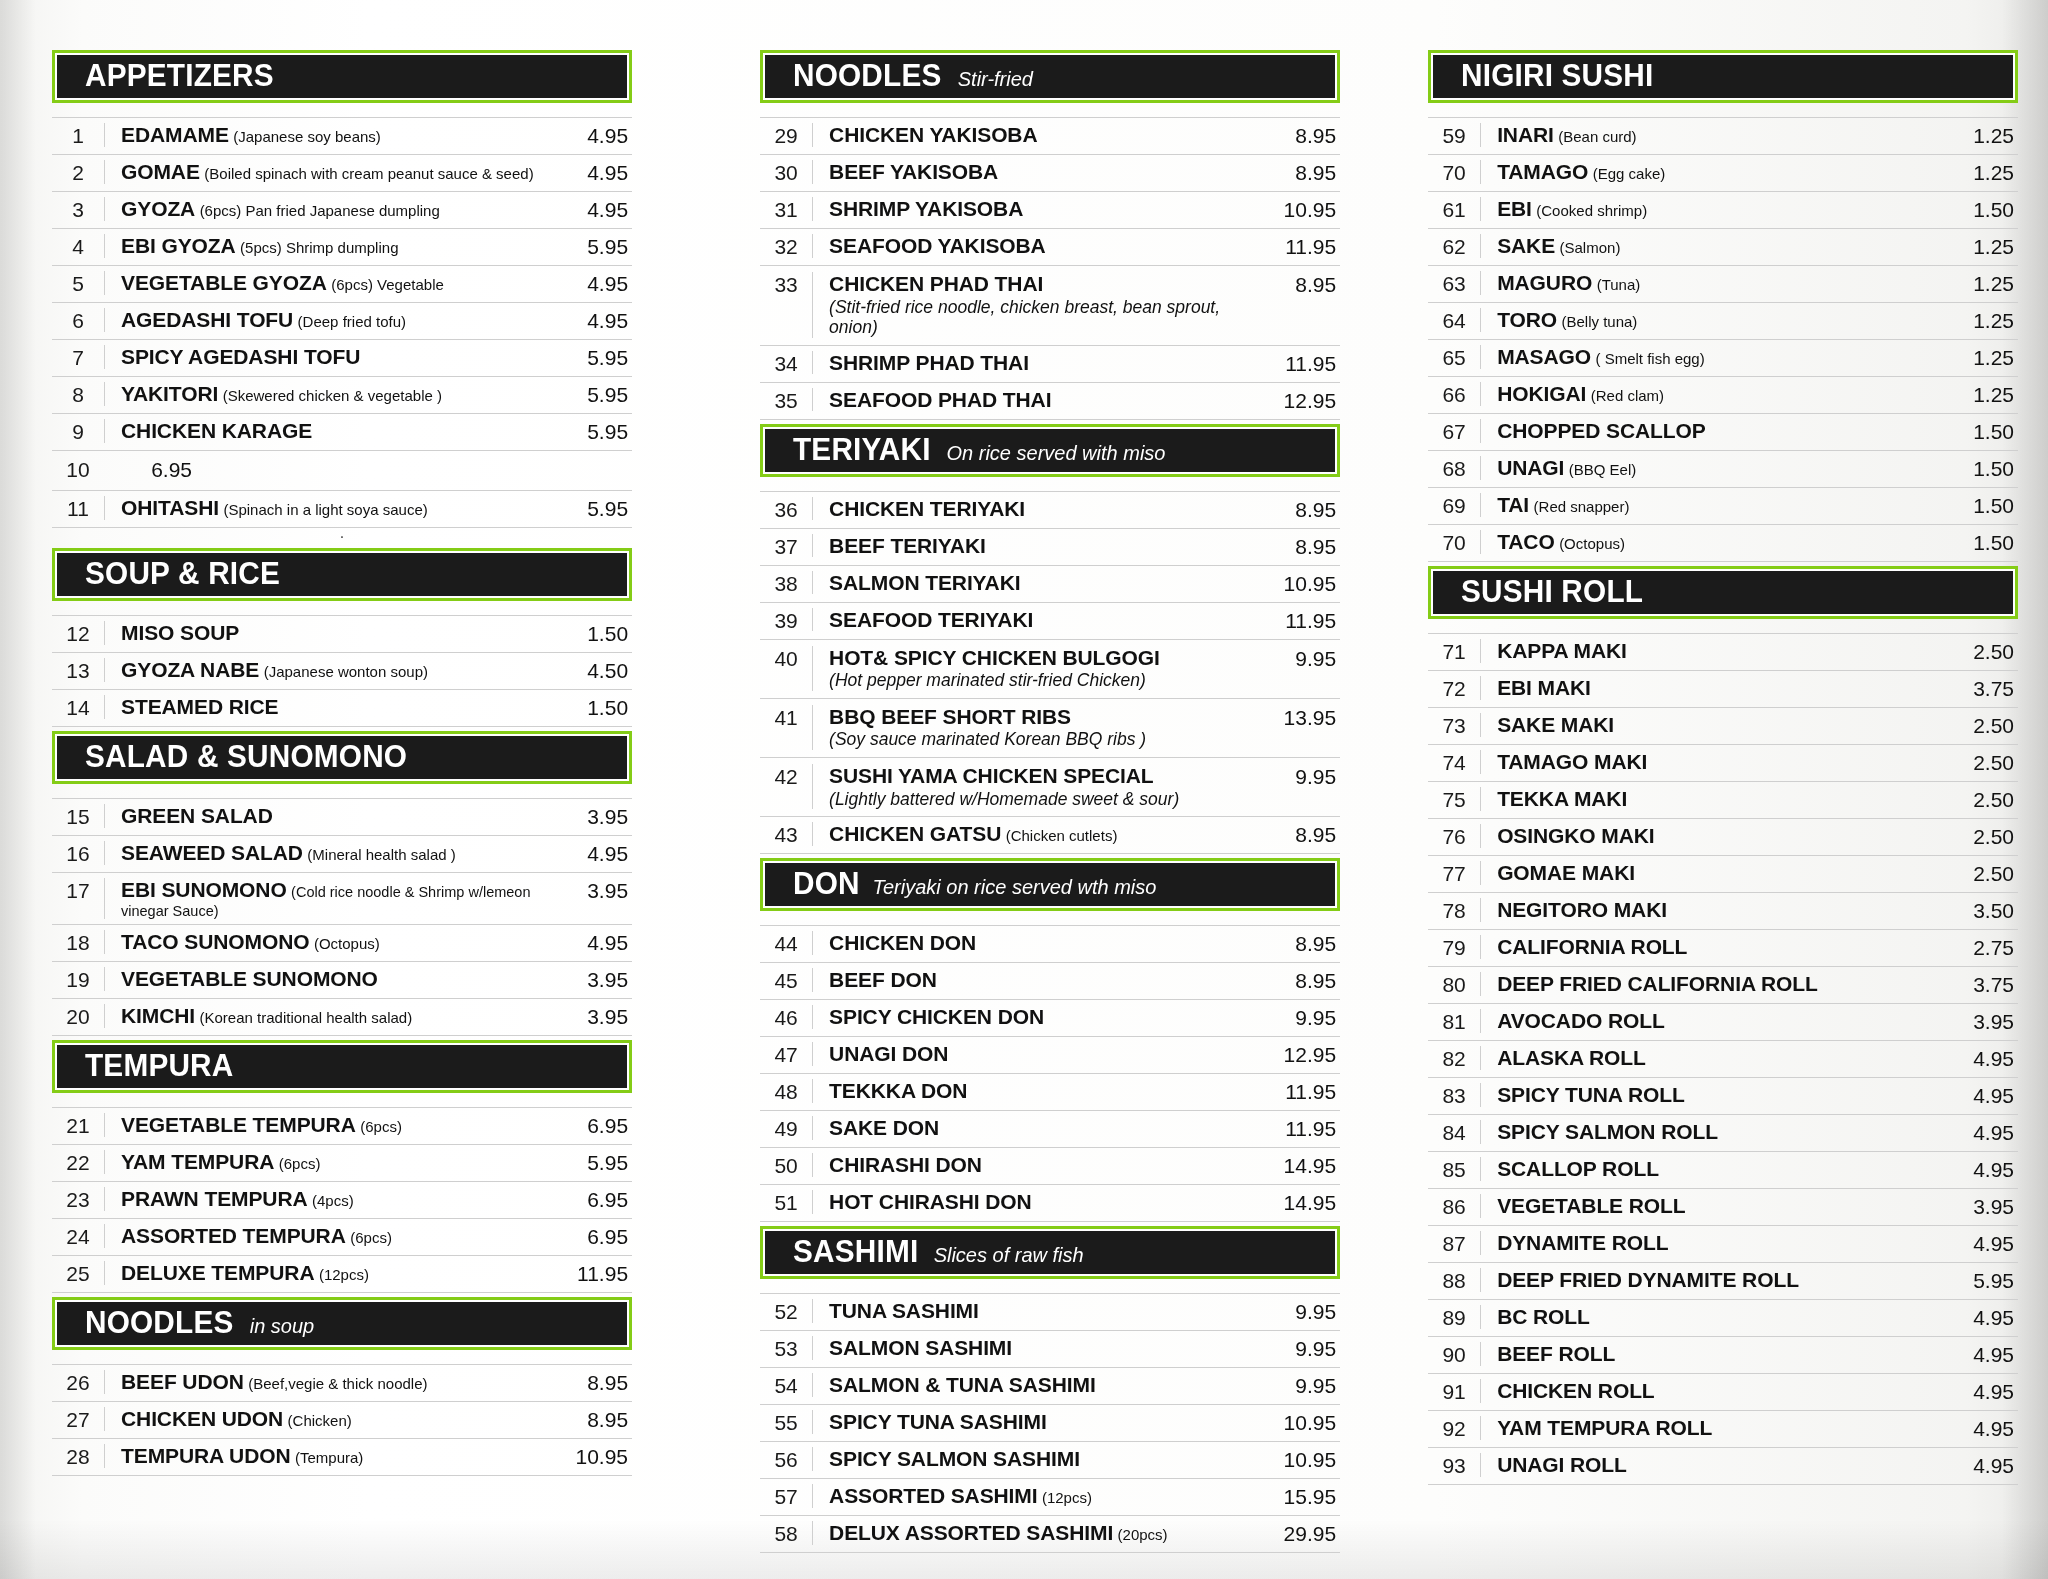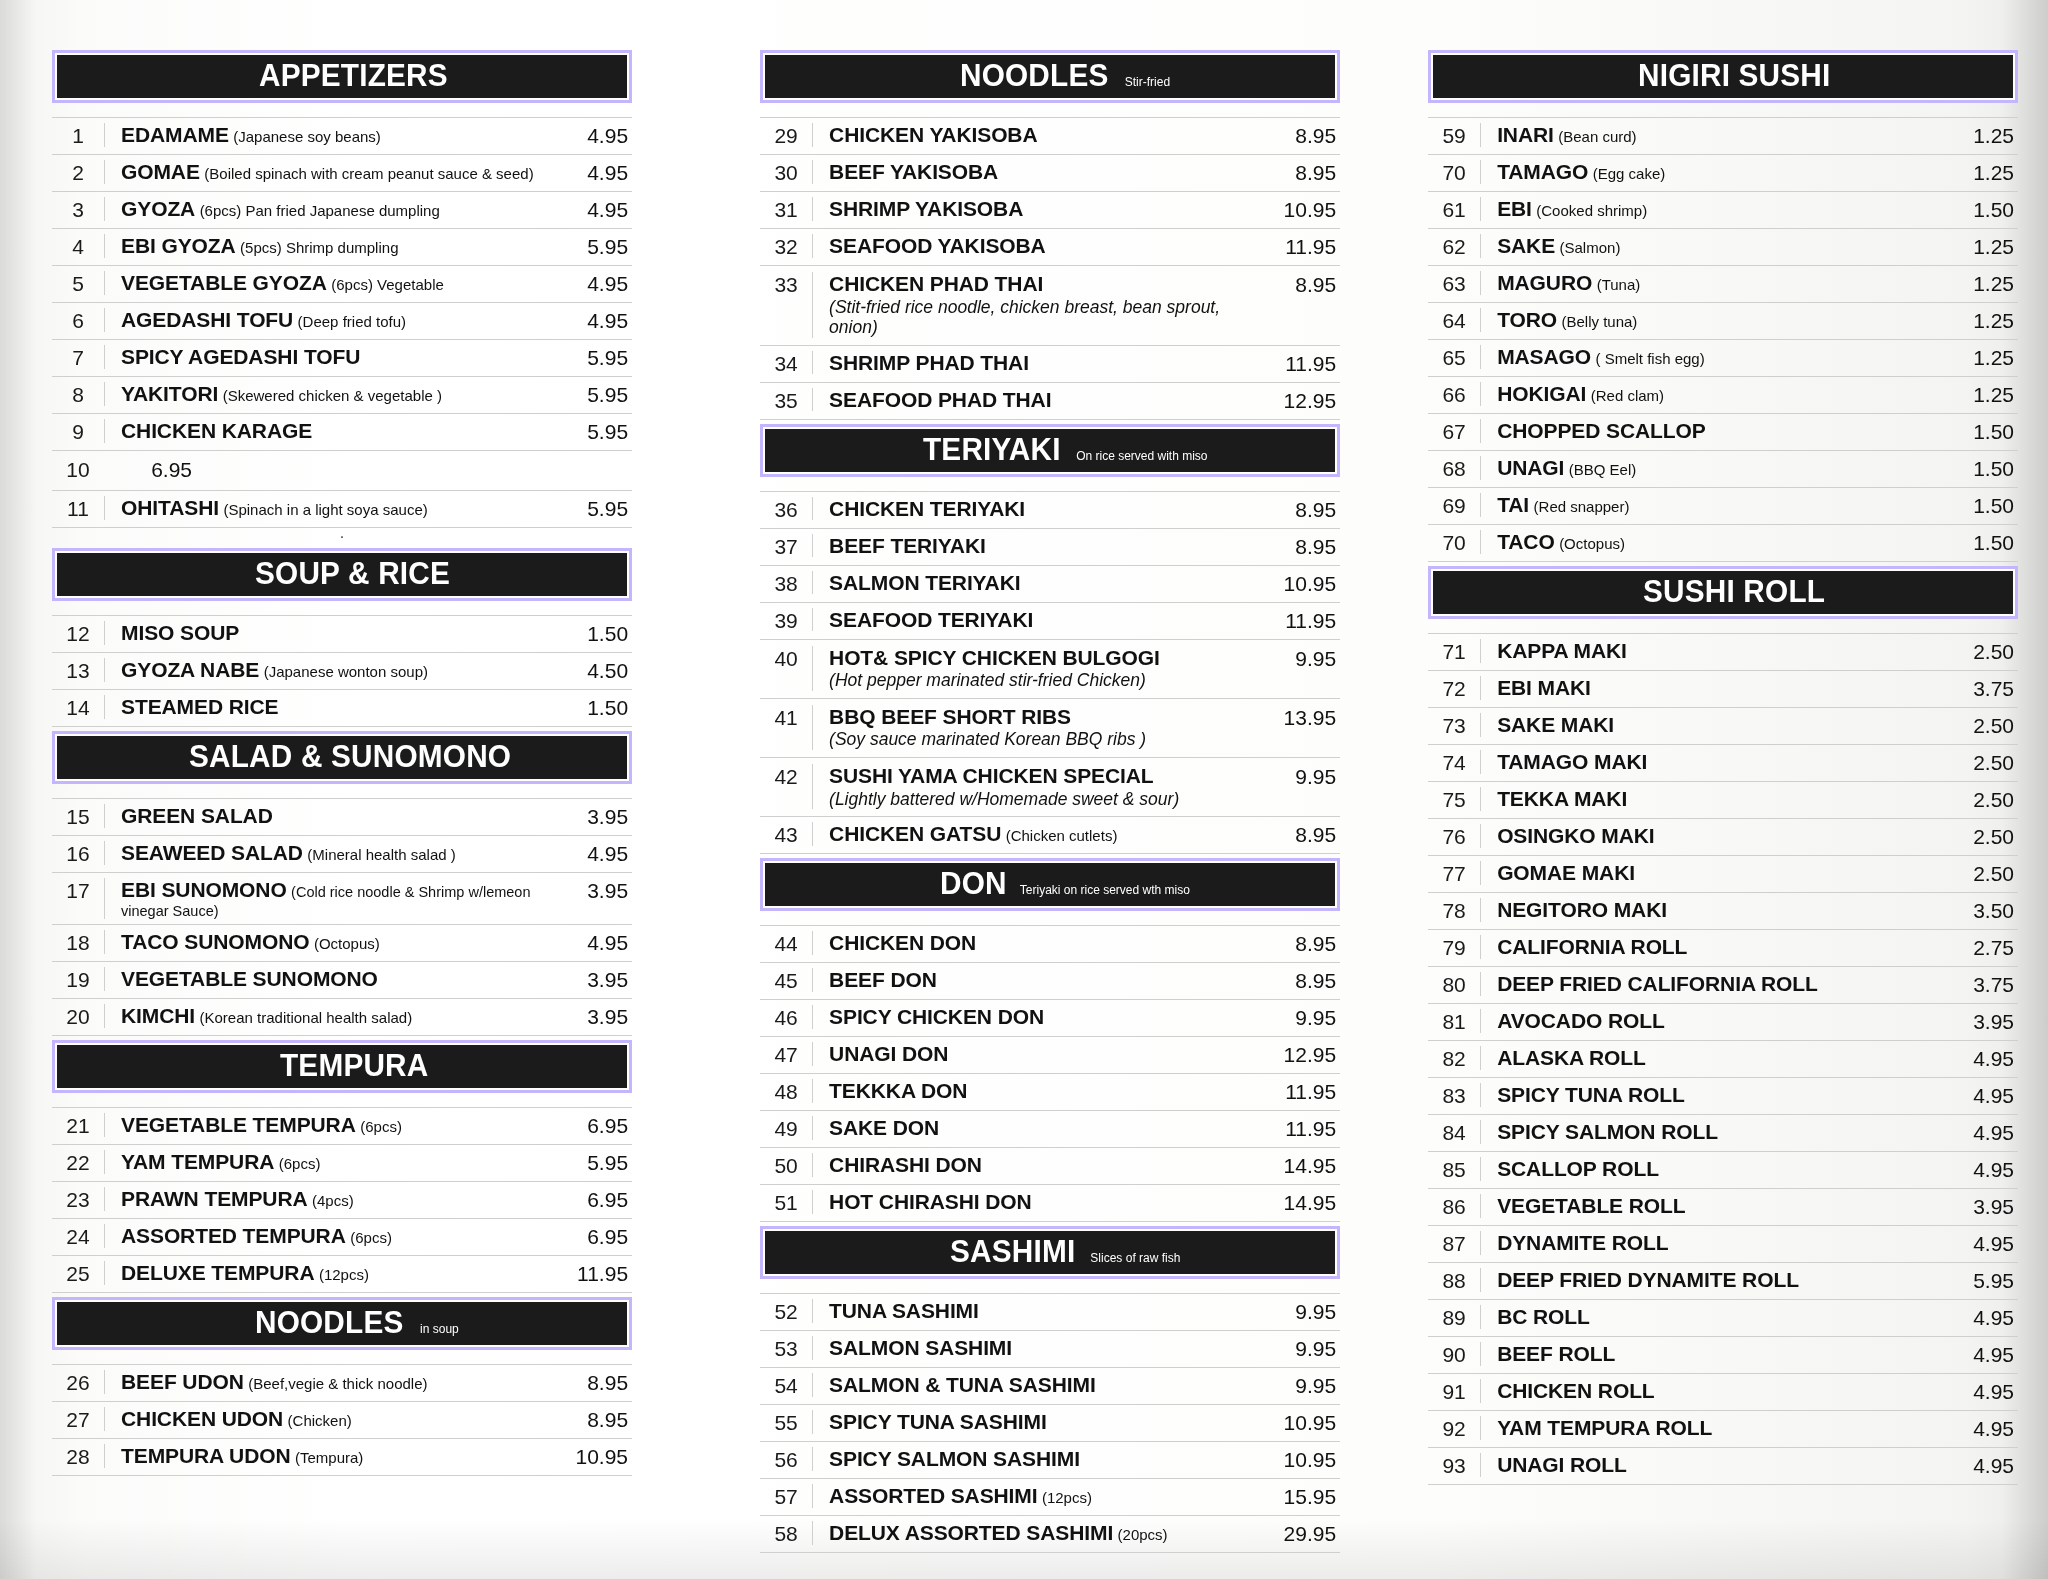--- a/index.html
+++ b/index.html
@@ -57,49 +57,49 @@
   .col-1 { width: 620px; padding-right: 30px; }
   .col-2 { width: 590px; margin-left: 98px; }
   .col-3 { width: 600px; margin-left: 88px; }
 
   
   .section {
     margin-bottom: 4px;
   }
   .sec-head {
     background: #1b1b1b;
-    border: 3px solid #c4b5fd;
+    border: 3px solid #84cc16;
     box-shadow: inset 0 0 0 2px #ffffff;
     padding: 7px 0 9px 30px;
     margin-bottom: 14px;
     margin-top: 26px;
     position: relative;
-    text-align: center;
   }
   .sec-head:first-child { margin-top: 0; }
   .sec-title {
     color: #fff;
     font-weight: bold;
     font-size: 31px;
     letter-spacing: 0.2px;
     display: inline-block;
     vertical-align: baseline;
     line-height: 1.0;
     font-stretch: condensed;
     transform: scaleX(0.96);
     transform-origin: left center;
   }
   .sec-sub {
     color: #fff;
-    font-size: 12px;
+    font-size: 20px;
     font-weight: normal;
     display: inline-block;
     margin-left: 10px;
     vertical-align: baseline;
     line-height: 1.0;
+    font-style: italic;
   }
 
   
   .items { width: 100%; }
   .row {
     display: flex;
     align-items: flex-start;
     border-bottom: 1px solid #cfcfcf;
     padding: 5px 0 5px 0;
     min-height: 26px;

